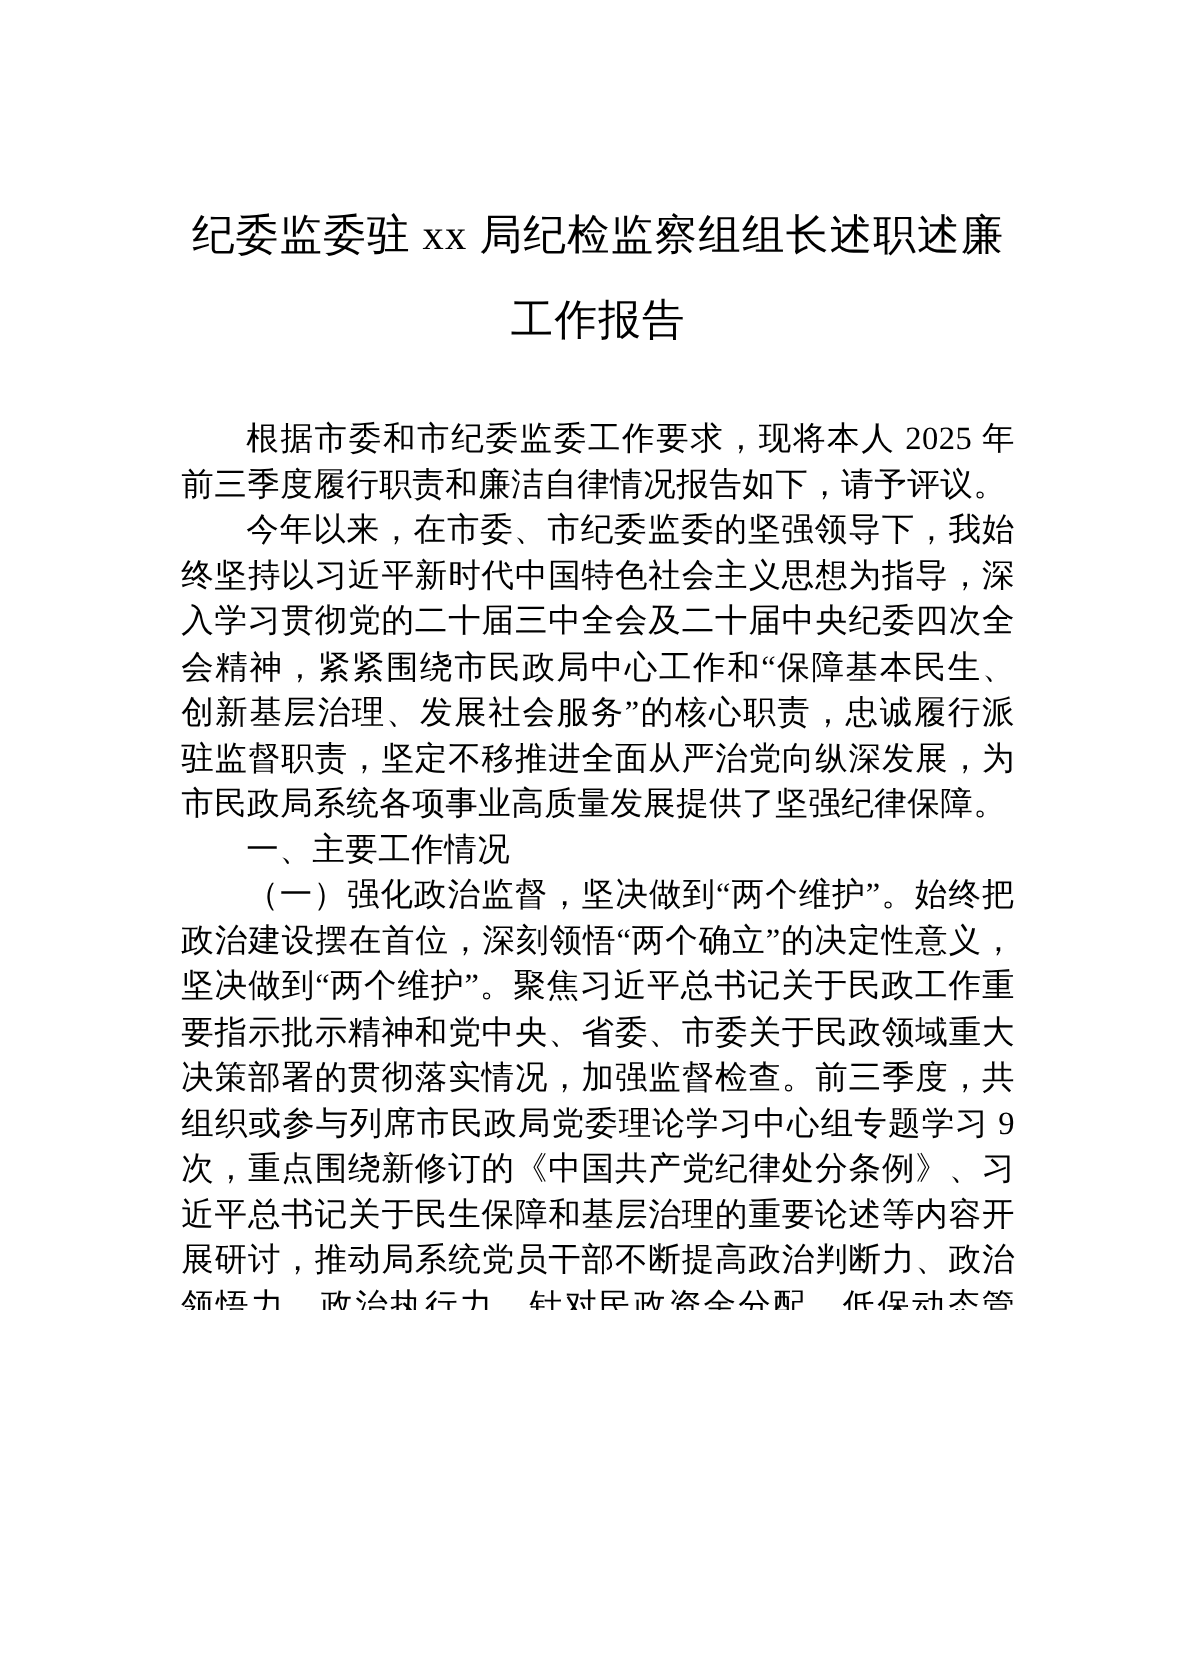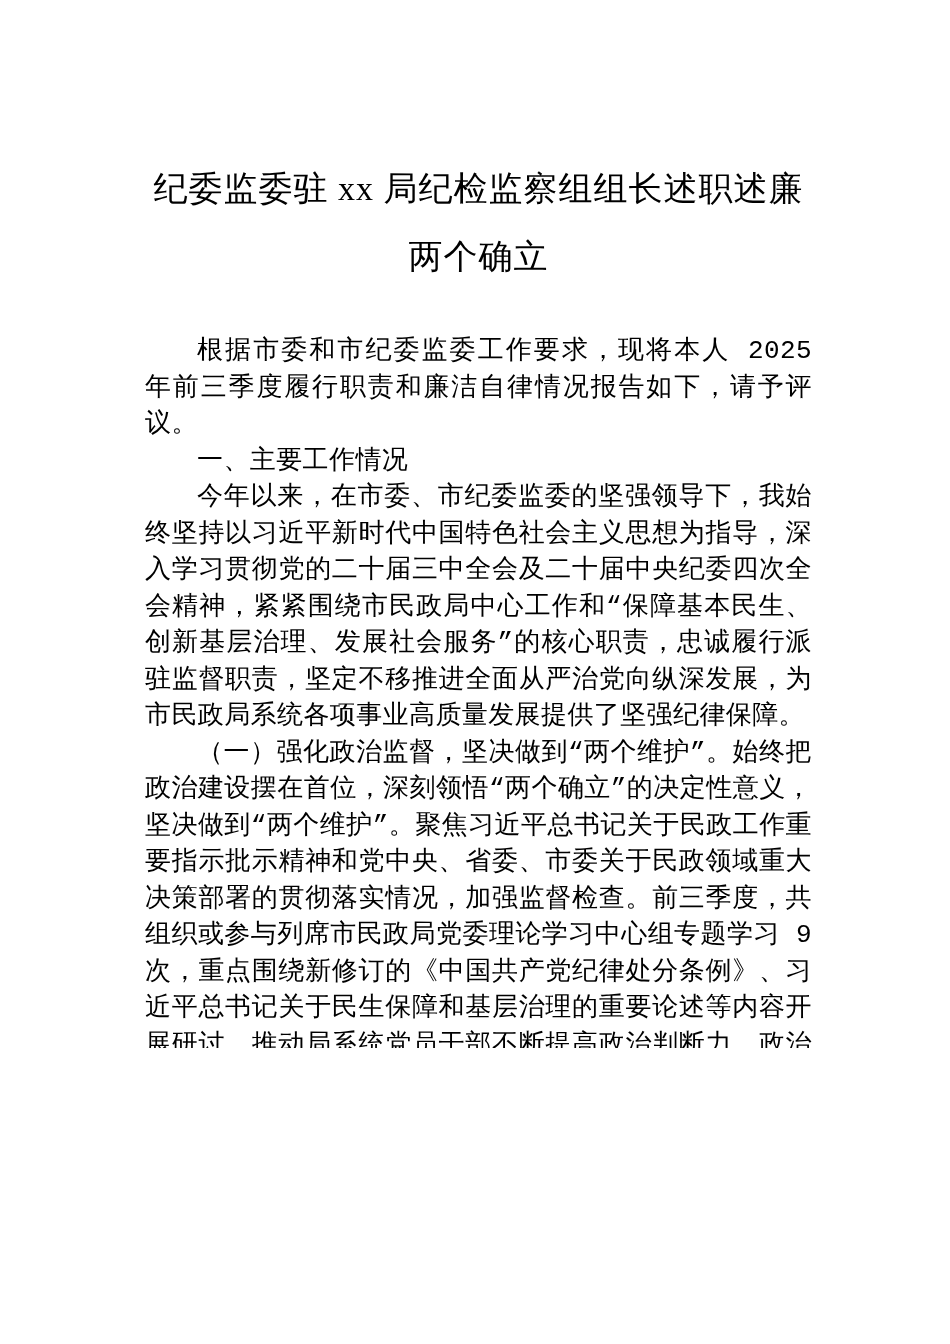--- a/index.html
+++ b/index.html
@@ -22,30 +22,29 @@
     text-align: center;
     letter-spacing: 1px;
     margin-bottom: 42px;
   }
   .doc-body p {
     font-size: 26px;
     line-height: 36.5px;
     letter-spacing: 0.4px;
     text-align: justify;
     text-indent: 2em;
-    font-family: Liberation Mono, monospace;
   }
 </style>
 </head>
 <body>
 
 <div class="page">
   <h1 class="doc-title">
     <span>纪委监委驻 xx 局纪检监察组组长述职述廉</span><br>
-    <span>两个确立</span>
+    <span>工作报告</span>
   </h1>
   <div class="doc-body">
     <p>根据市委和市纪委监委工作要求，现将本人 2025 年前三季度履行职责和廉洁自律情况报告如下，请予评议。</p>
+    <p>今年以来，在市委、市纪委监委的坚强领导下，我始终坚持以习近平新时代中国特色社会主义思想为指导，深入学习贯彻党的二十届三中全会及二十届中央纪委四次全会精神，紧紧围绕市民政局中心工作和“保障基本民生、创新基层治理、发展社会服务”的核心职责，忠诚履行派驻监督职责，坚定不移推进全面从严治党向纵深发展，为市民政局系统各项事业高质量发展提供了坚强纪律保障。</p>
     <p>一、主要工作情况</p>
-    <p>今年以来，在市委、市纪委监委的坚强领导下，我始终坚持以习近平新时代中国特色社会主义思想为指导，深入学习贯彻党的二十届三中全会及二十届中央纪委四次全会精神，紧紧围绕市民政局中心工作和“保障基本民生、创新基层治理、发展社会服务”的核心职责，忠诚履行派驻监督职责，坚定不移推进全面从严治党向纵深发展，为市民政局系统各项事业高质量发展提供了坚强纪律保障。</p>
     <p>（一）强化政治监督，坚决做到“两个维护”。始终把政治建设摆在首位，深刻领悟“两个确立”的决定性意义，坚决做到“两个维护”。聚焦习近平总书记关于民政工作重要指示批示精神和党中央、省委、市委关于民政领域重大决策部署的贯彻落实情况，加强监督检查。前三季度，共组织或参与列席市民政局党委理论学习中心组专题学习 9 次，重点围绕新修订的《中国共产党纪律处分条例》、习近平总书记关于民生保障和基层治理的重要论述等内容开展研讨，推动局系统党员干部不断提高政治判断力、政治领悟力、政治执行力。针对民政资金分配、低保动态管理、养老服务体系建设、社会组织监管等重点领域，开展专项政治监督 2 次，确保党的惠民政策在民政系统不折不扣落到实处、惠及群众。</p>
   </div>
 </div>
 
 </body></html>

